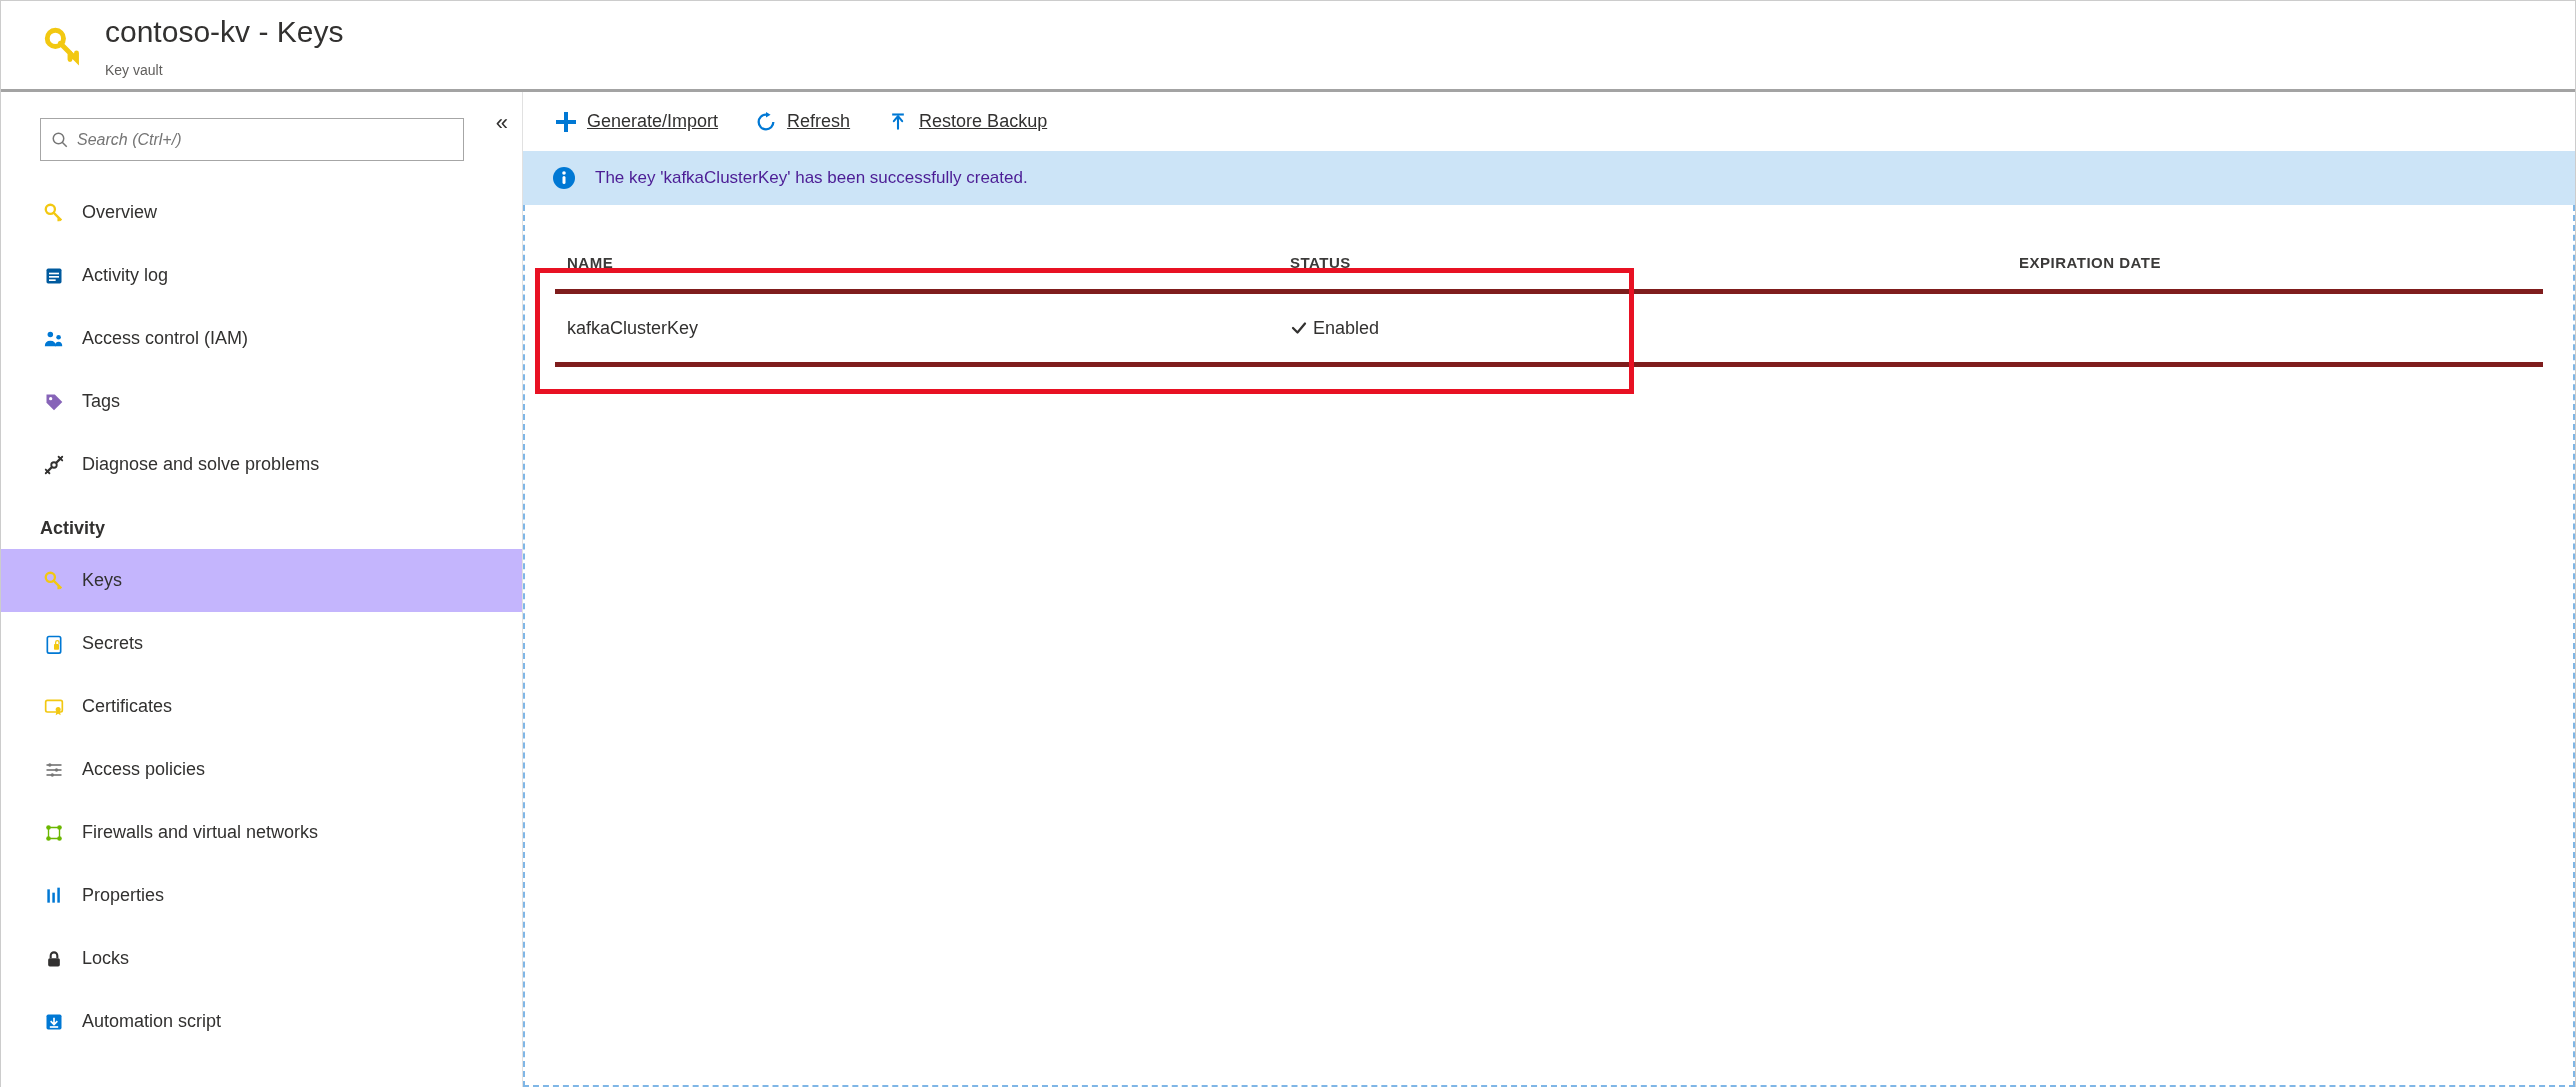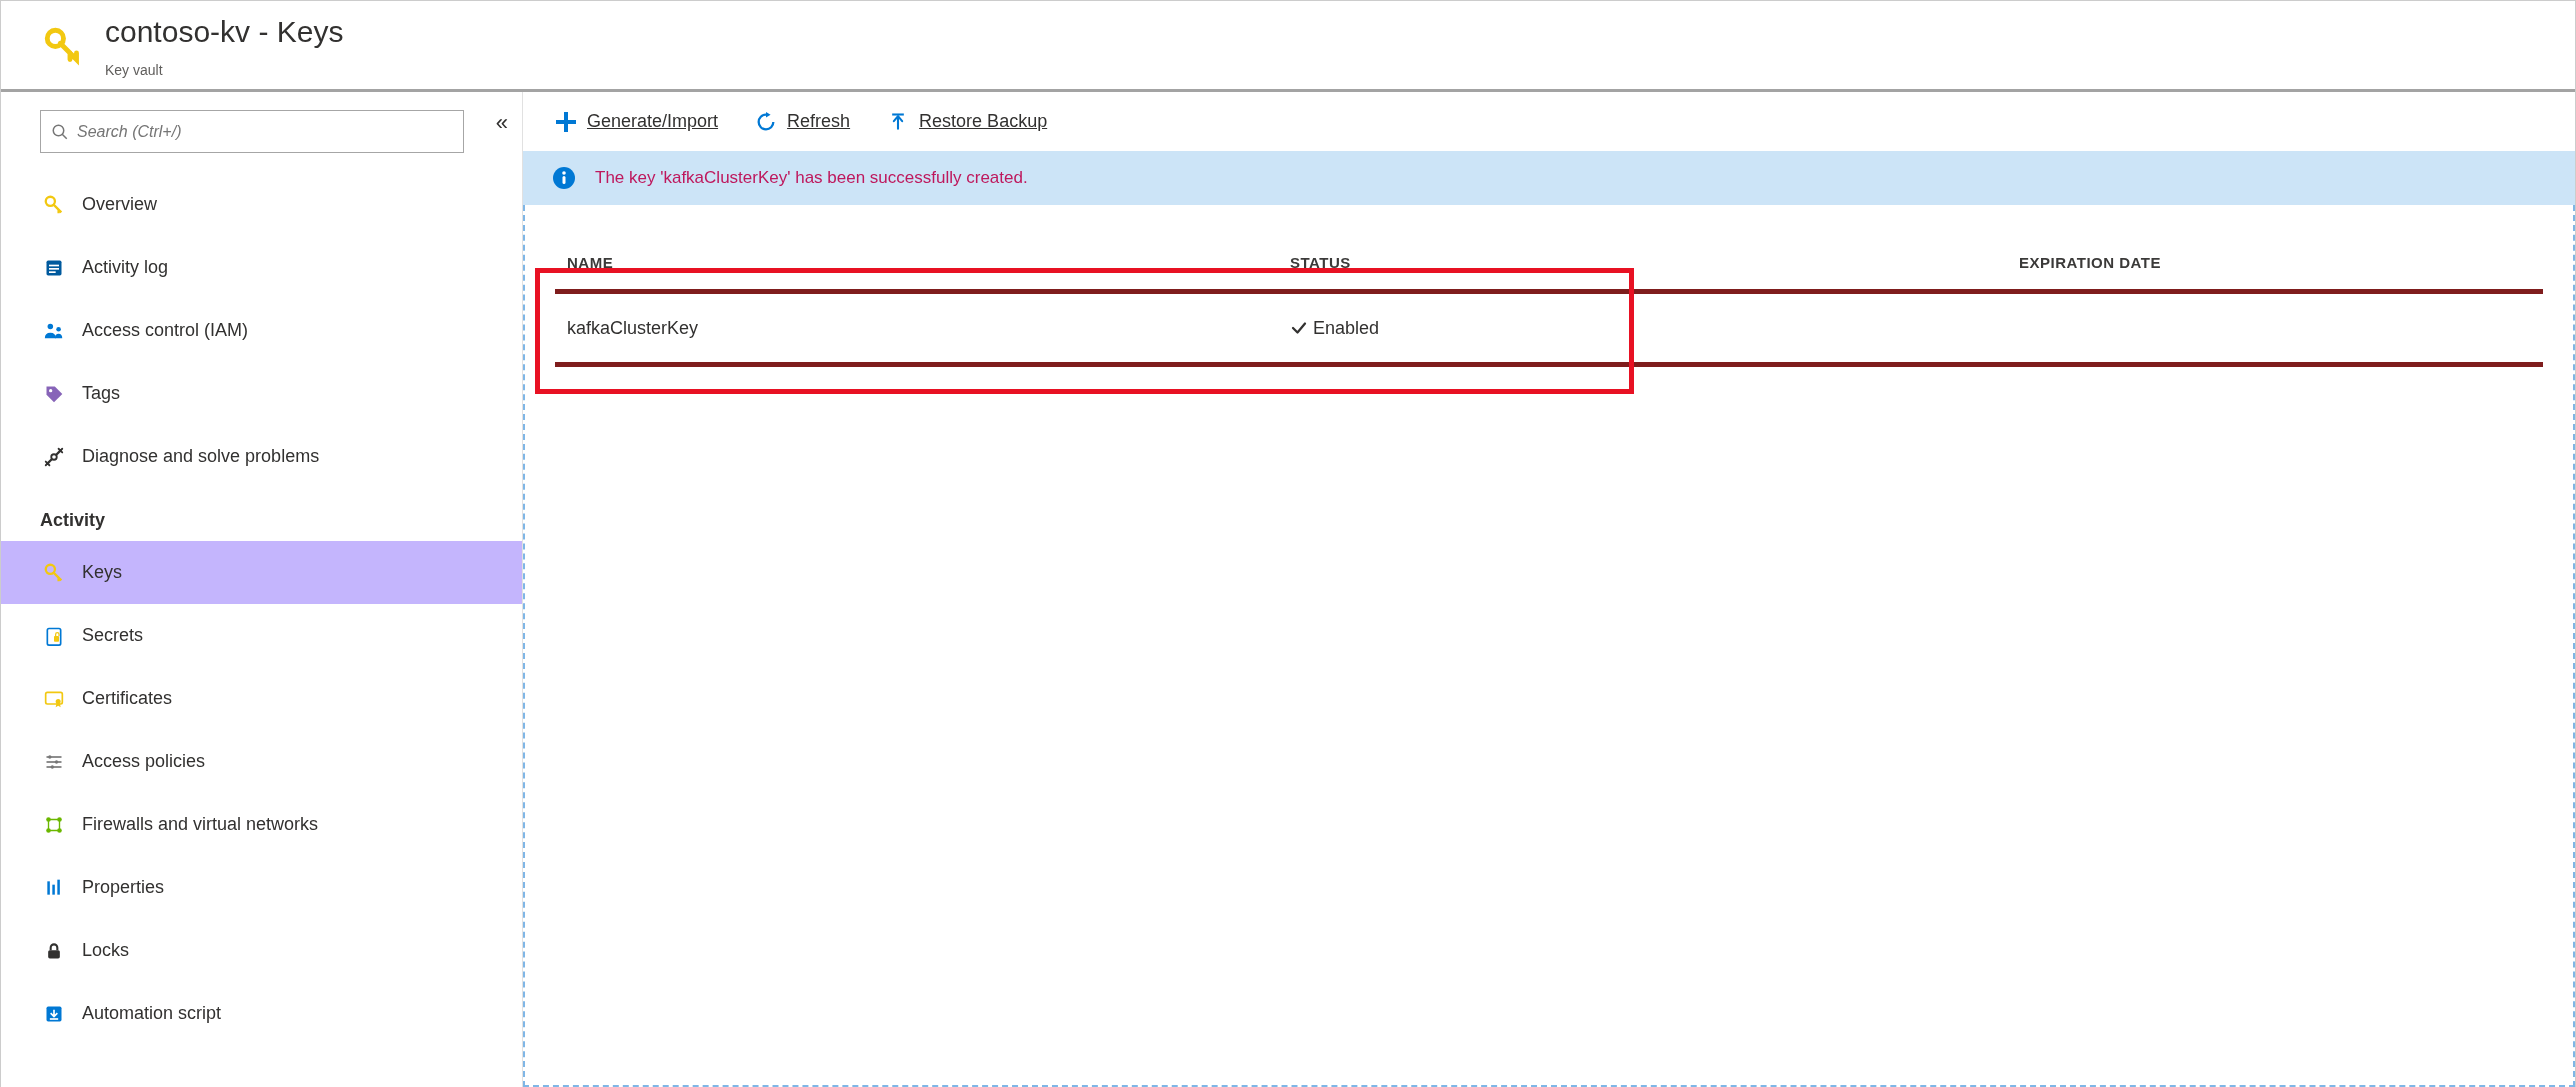--- a/index.html
+++ b/index.html
@@ -50,21 +50,21 @@
     position: absolute;
     top: 18px; right: 14px;
     font-size: 22px;
     color: #323130;
     cursor: pointer;
   }
   .search-box {
     display:flex; align-items:center;
     border: 1px solid #a6a6a6;
     height: 43px;
-    margin: 0 39px 20px 39px;
+    margin: 8px 39px 20px 39px;
     padding: 0 10px;
     color: #767676;
     width: 424px;
   }
   .search-box input {
     border: none; outline: none;
     font-size: 16px; font-style: italic;
     color: #767676;
     flex: 1;
     background: transparent;
@@ -108,21 +108,21 @@
   .toolbar .btn .icon {
     width: 26px; height: 26px;
     display:inline-flex; align-items:center; justify-content:center;
     margin-right: 8px;
   }
   .notification {
     background: #cce4f7;
     display:flex; align-items:center;
     padding: 14px 28px;
     font-size: 17px;
-    color: #be185d;
+    color: #4c1d95;
   }
   .notification .icon {
     width: 26px; height: 26px;
     margin-right: 18px;
     display:inline-flex; align-items:center; justify-content:center;
   }
   
   .content-inner {
     position: relative;
     border: 2px dashed #7fb6e6;

